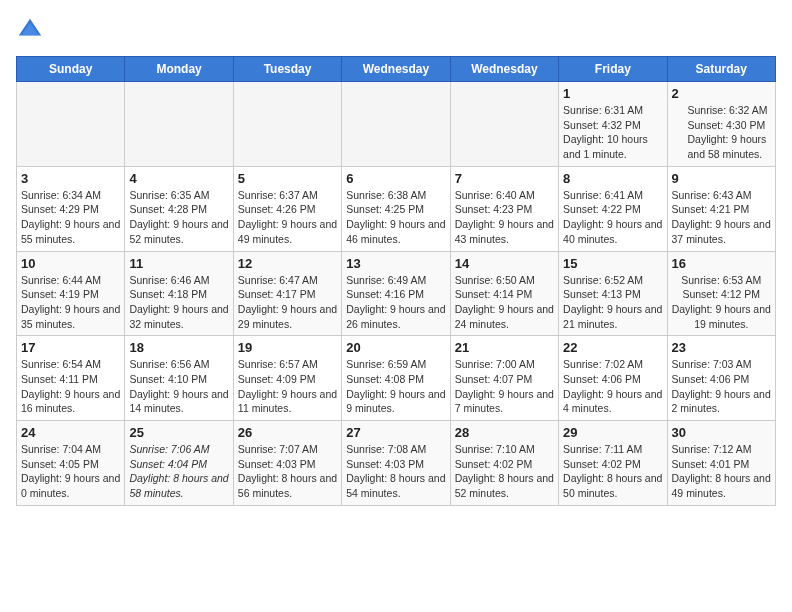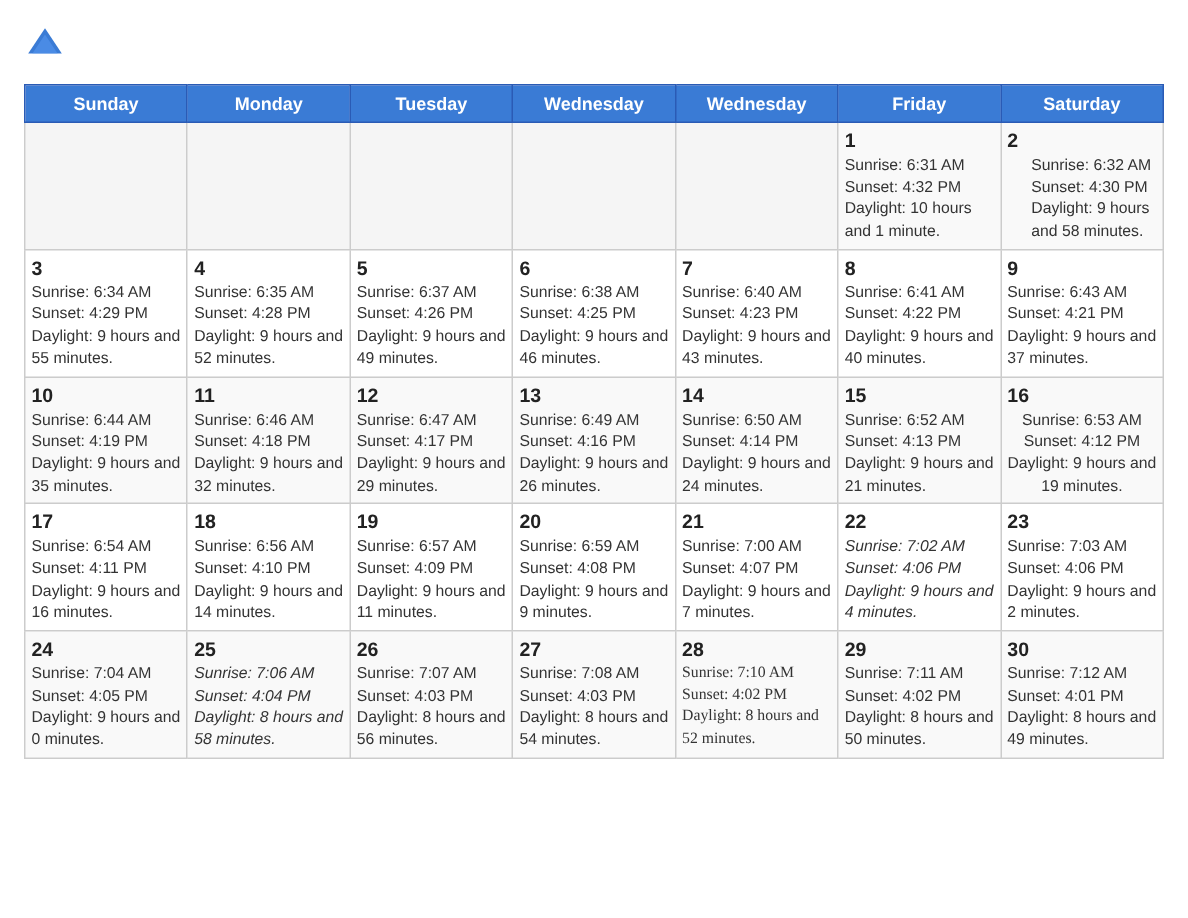--- a/index.html
+++ b/index.html
@@ -262,21 +262,21 @@
 Daylight: 9 hours and 9 minutes.</div>
         </td>
         <td>
           <span class="day-number">21</span>
           <div class="day-info" style="white-space: pre-line;">Sunrise: 7:00 AM
 Sunset: 4:07 PM
 Daylight: 9 hours and 7 minutes.</div>
         </td>
         <td>
           <span class="day-number">22</span>
-          <div class="day-info" style="white-space: pre-line; font-style: italic;">Sunrise: 7:02 AM
+          <div class="day-info" style="white-space: pre-line;">Sunrise: 7:02 AM
 Sunset: 4:06 PM
 Daylight: 9 hours and 4 minutes.</div>
         </td>
         <td>
           <span class="day-number">23</span>
           <div class="day-info" style="white-space: pre-line;">Sunrise: 7:03 AM
 Sunset: 4:06 PM
 Daylight: 9 hours and 2 minutes.</div>
         </td>
       </tr>
@@ -300,21 +300,21 @@
 Daylight: 8 hours and 56 minutes.</div>
         </td>
         <td>
           <span class="day-number">27</span>
           <div class="day-info" style="white-space: pre-line;">Sunrise: 7:08 AM
 Sunset: 4:03 PM
 Daylight: 8 hours and 54 minutes.</div>
         </td>
         <td>
           <span class="day-number">28</span>
-          <div class="day-info" style="white-space: pre-line; font-family: Liberation Serif, serif;">Sunrise: 7:10 AM
+          <div class="day-info" style="white-space: pre-line;">Sunrise: 7:10 AM
 Sunset: 4:02 PM
 Daylight: 8 hours and 52 minutes.</div>
         </td>
         <td>
           <span class="day-number">29</span>
           <div class="day-info" style="white-space: pre-line;">Sunrise: 7:11 AM
 Sunset: 4:02 PM
 Daylight: 8 hours and 50 minutes.</div>
         </td>
         <td>

